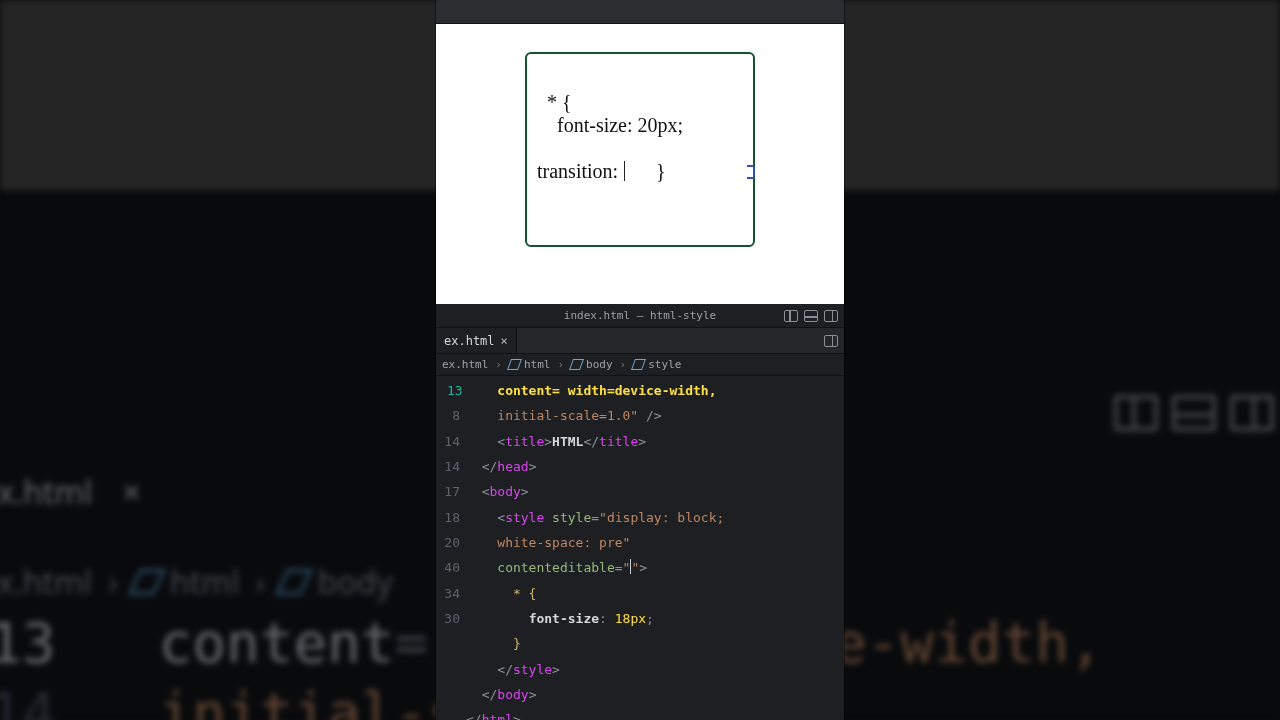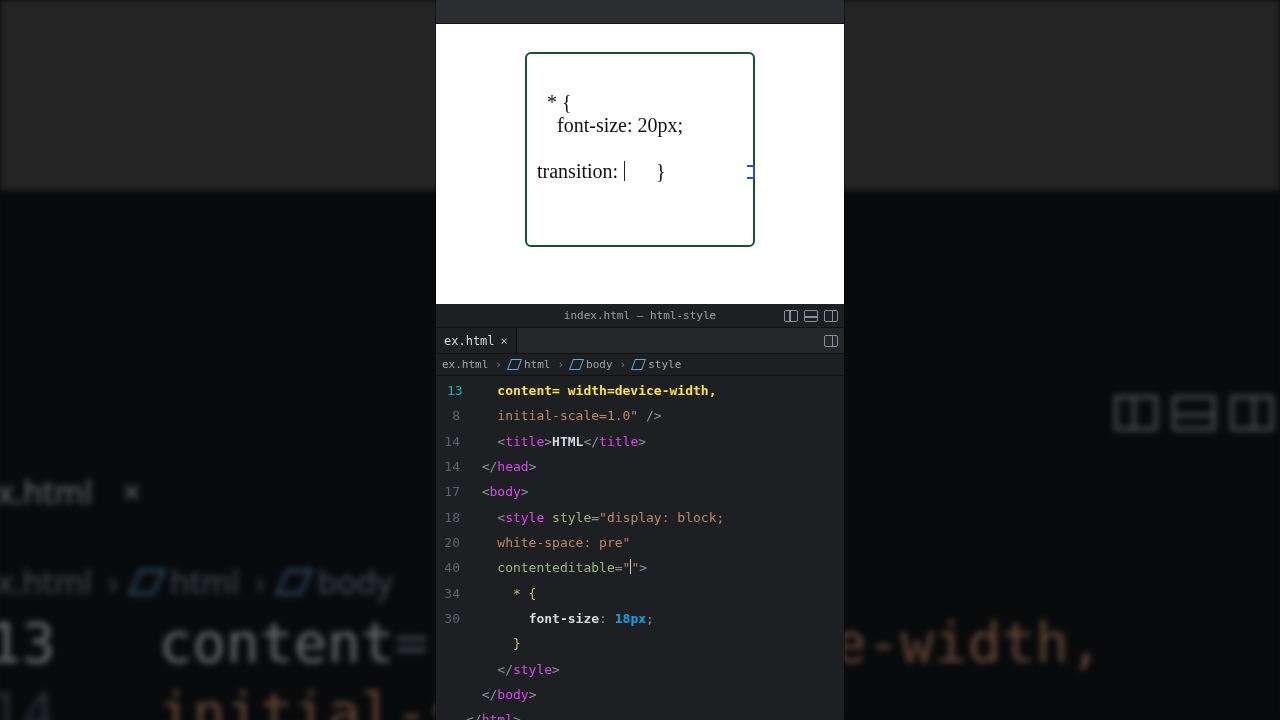--- a/index.html
+++ b/index.html
@@ -219,21 +219,21 @@
     overflow: hidden;
   }
   .tag   { color: #d946ef; }
   .attr  { color: #95b87a; }
   .str   { color: #be8763; }
   .txt   { color: #d4d7dc; font-weight: 600; }
   .txt2  { color: #fde047; font-weight: bold; }
   .punc  { color: #8a919b; }
   .sel   { color: #cfb76a; }
   .prop  { color: #d4d7dc; font-weight: 600; }
-  .num   { color: #0ea5e9; font-weight: bold; }
+  .num   { color: #fde047; }
   .cursor-thin {
     display:inline-block; width:1px; height:15px; background:#c9cdd4; vertical-align:-2px;
   }
 </style>
 </head>
 <body>
 
 <div class="bg-layer">
   <div class="bg-top"></div>
   <div class="bg-editor">

